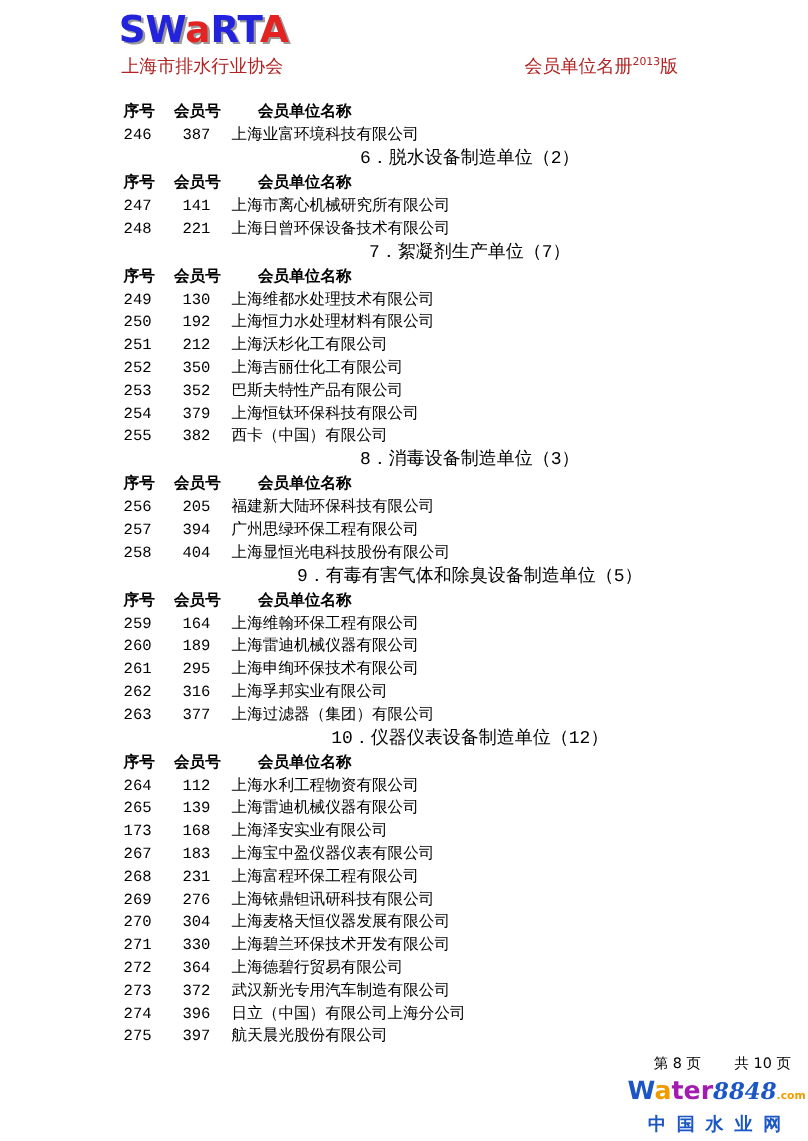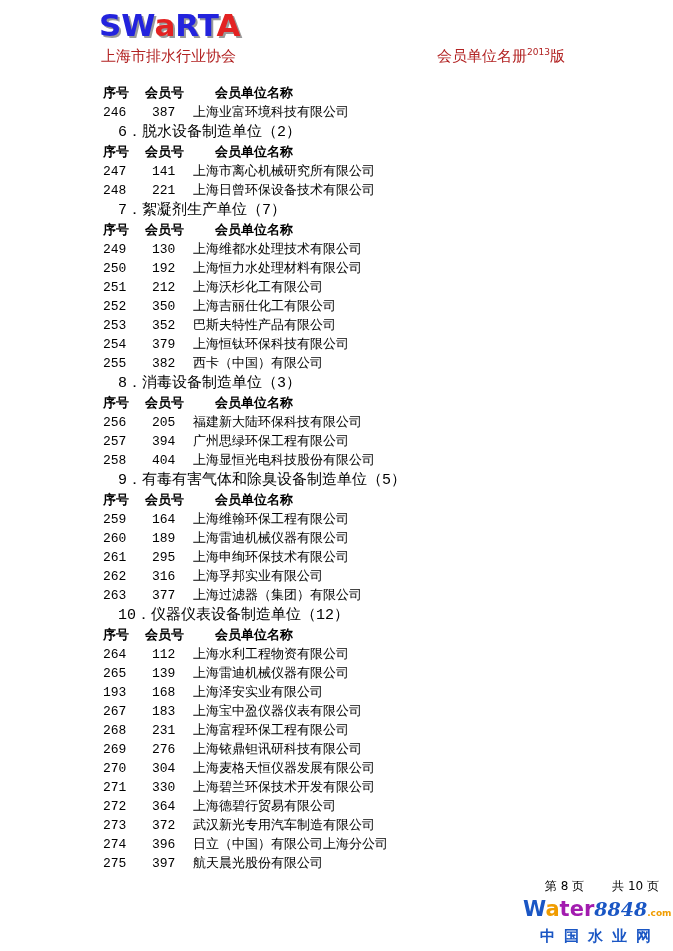--- a/index.html
+++ b/index.html
@@ -22,21 +22,21 @@
   
   .list{position:absolute;left:103px;top:84px;right:8px;font-family:Liberation Mono, monospace;}
   .trow{display:flex;height:19px;line-height:19px;font-size:13px;}
   .trow .c0{width:42px;}
   .trow .c1{width:48px;padding-left:7px;box-sizing:border-box;}
   .trow .c2{flex:1;}
   .thead{font-weight:bold;}
   .thead .c1{padding-left:0;}
   .thead .c2{padding-left:22px;}
   .section-heading{
-    height:21px;line-height:22px;font-size:15px;padding-left:15px;
+    height:21px;line-height:22px;font-size:15px;padding-left:15px;text-align:center;
   }
   
   .pagefooter{
     position:absolute;left:0;right:0;top:879px;text-align:right;
     font-size:12px;line-height:14px;
   }
   .pagefooter .pf-part{margin:0 14px;}
   
   .watermark{
     position:absolute;right:2px;top:896px;width:148px;height:52px;
@@ -193,21 +193,21 @@
         <div class="c c0">264</div>
         <div class="c c1">112</div>
         <div class="c c2">上海水利工程物资有限公司</div>
       </div>
       <div class="trow">
         <div class="c c0">265</div>
         <div class="c c1">139</div>
         <div class="c c2">上海雷迪机械仪器有限公司</div>
       </div>
       <div class="trow">
-        <div class="c c0">193</div>
+        <div class="c c0">173</div>
         <div class="c c1">168</div>
         <div class="c c2">上海泽安实业有限公司</div>
       </div>
       <div class="trow">
         <div class="c c0">267</div>
         <div class="c c1">183</div>
         <div class="c c2">上海宝中盈仪器仪表有限公司</div>
       </div>
       <div class="trow">
         <div class="c c0">268</div>

